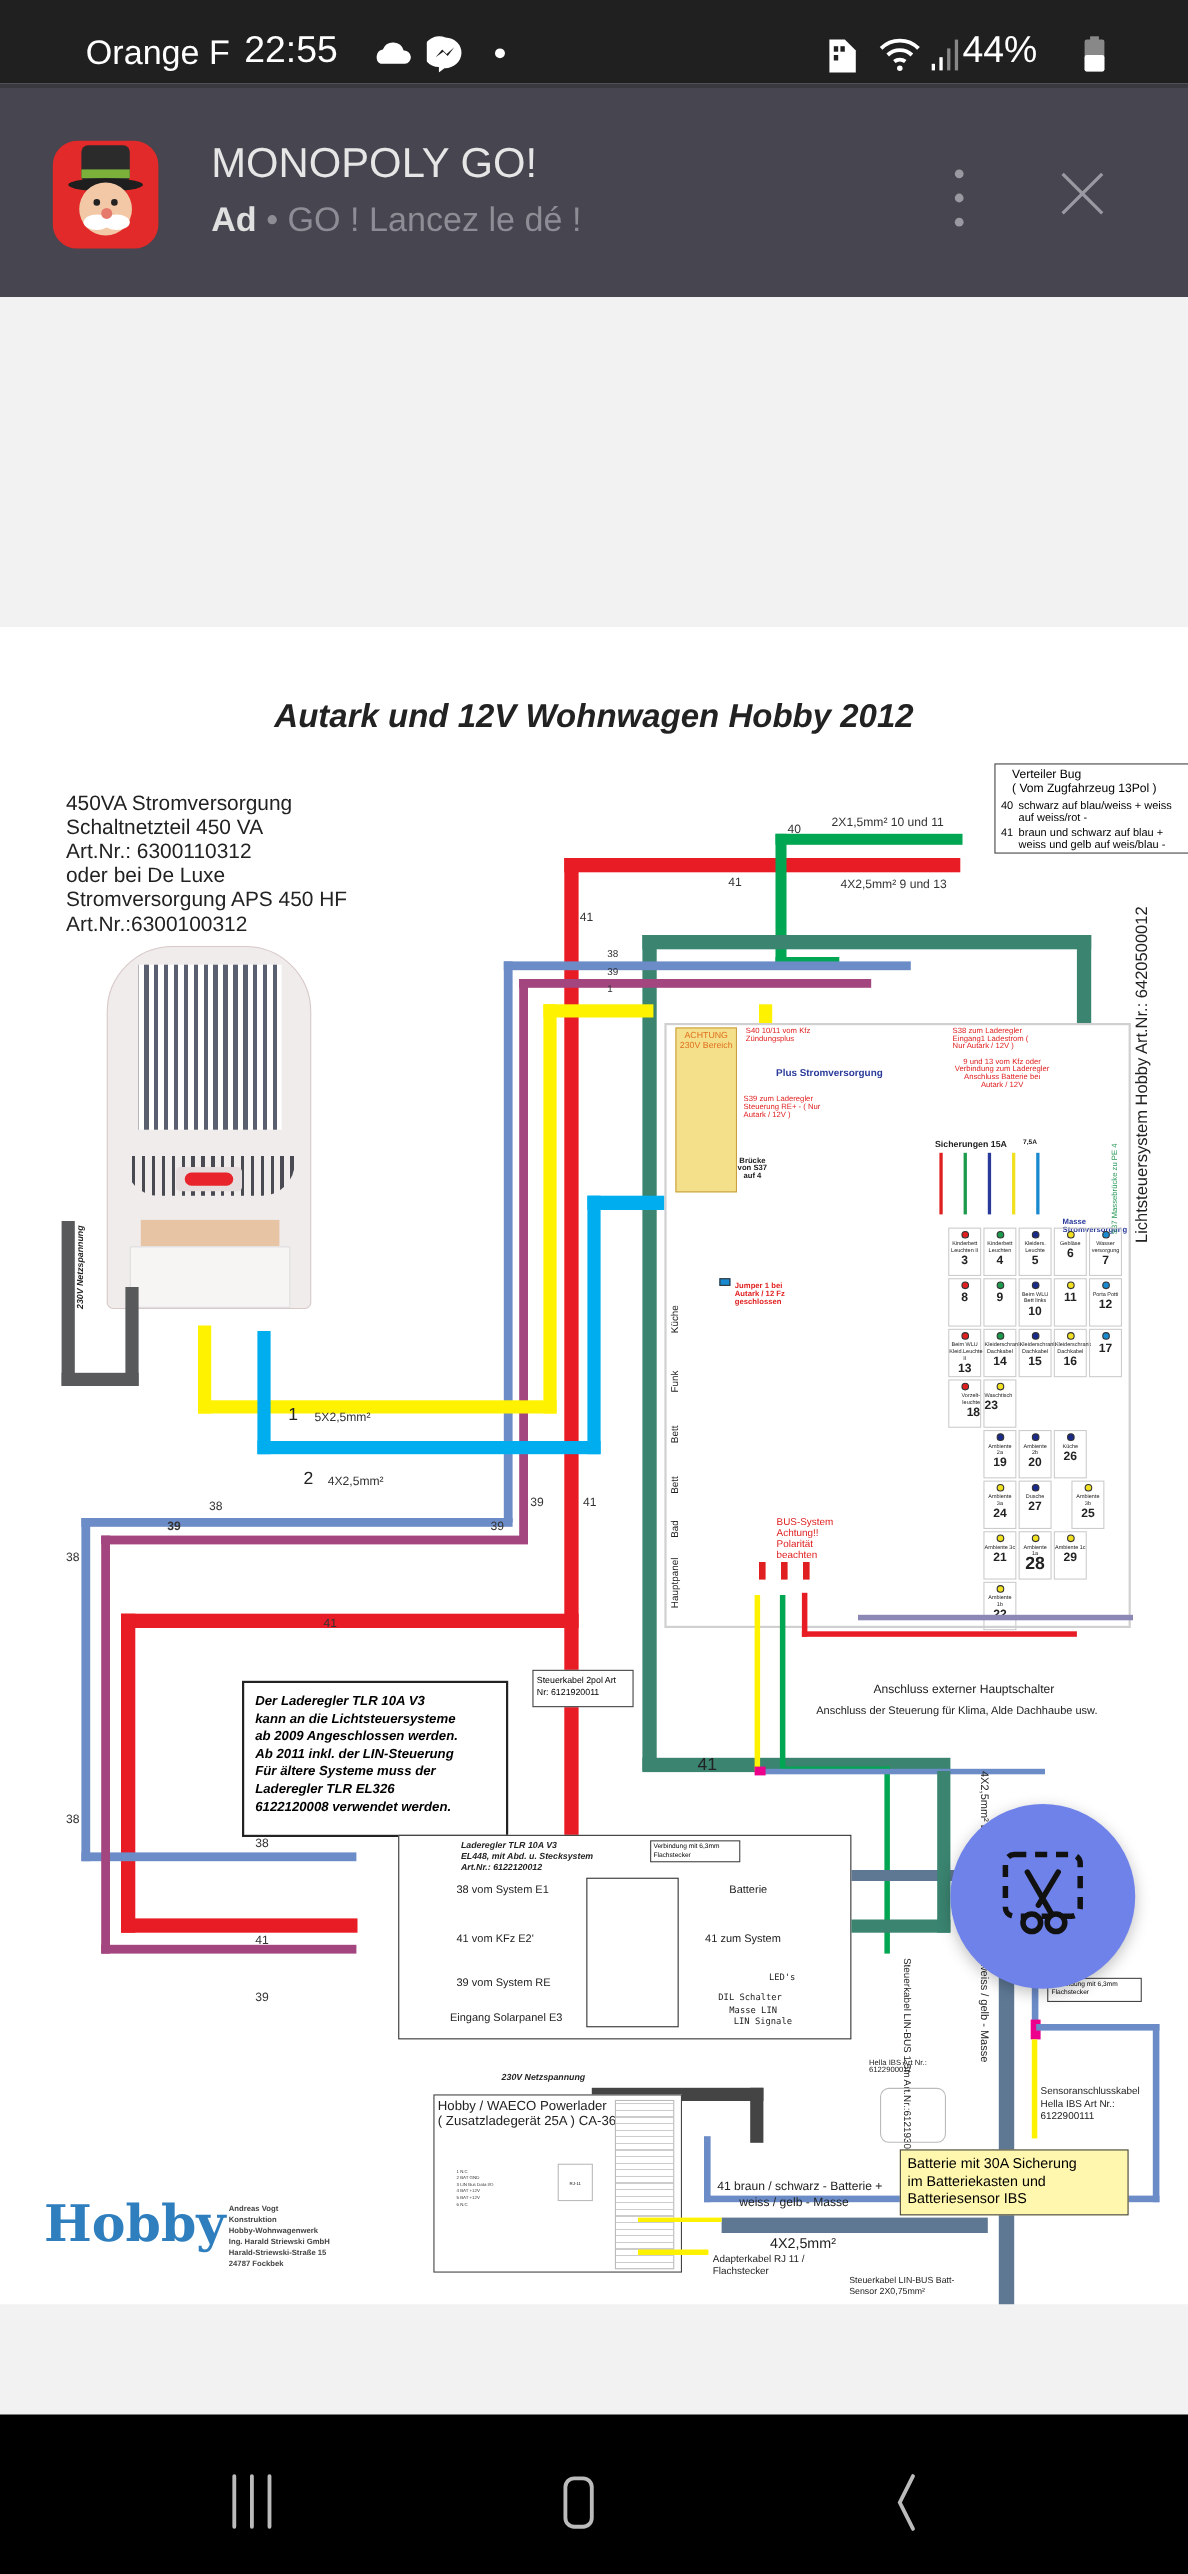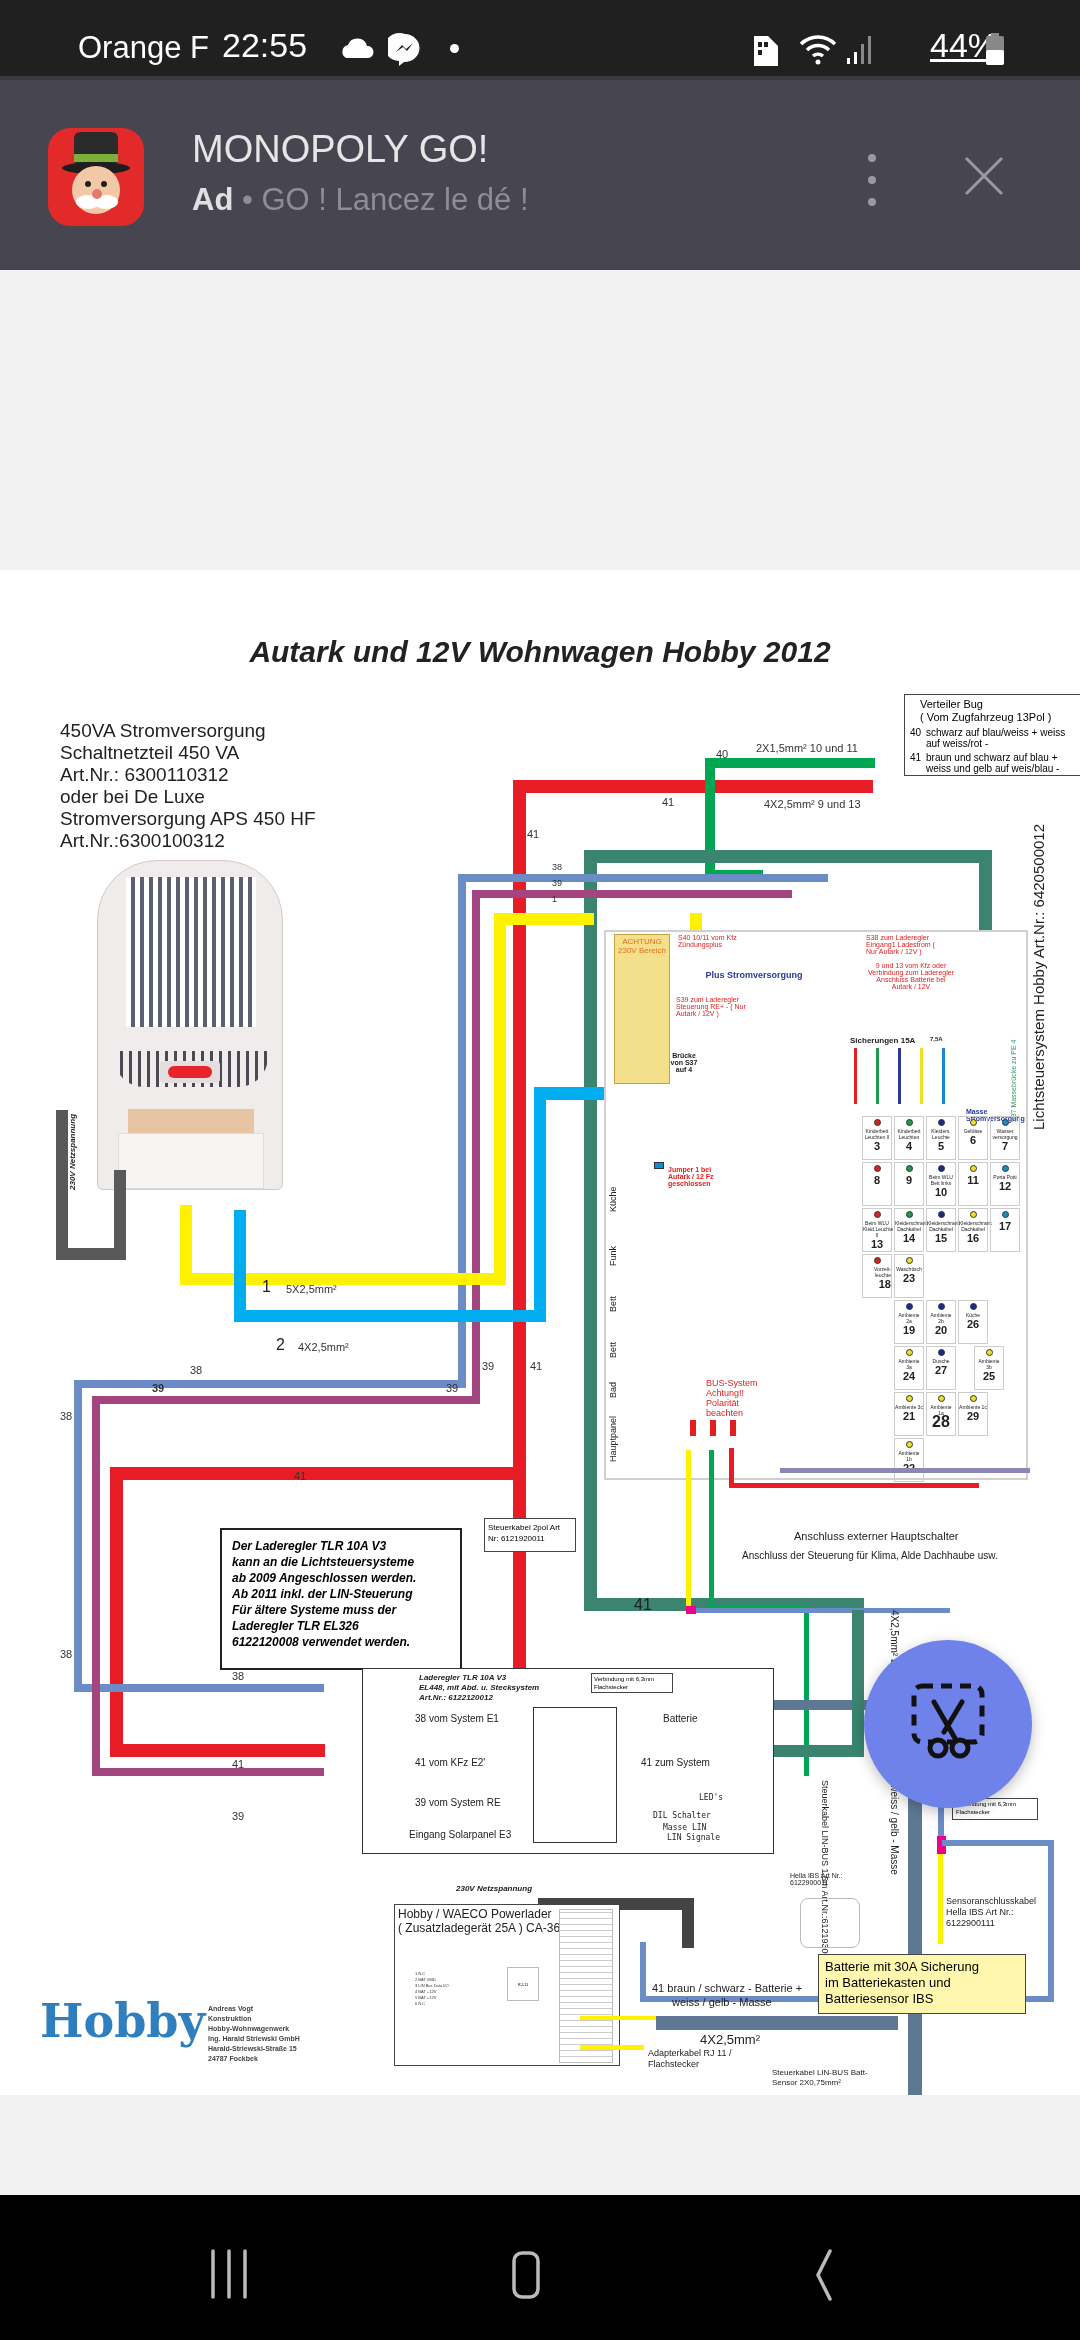--- a/index.html
+++ b/index.html
@@ -4,21 +4,21 @@
 <style>
   * { box-sizing: border-box; margin: 0; padding: 0; }
   html, body { width: 1080px; height: 2340px; overflow: hidden; background: #000; font-family: "Liberation Sans", sans-serif; }
   #screen { position: relative; width: 1080px; height: 2340px; background: #f2f2f2; }
 
   
   #status-bar { position: absolute; left: 0; top: 0; width: 1080px; height: 76px; background: #202020; color: #fff; }
   #status-bar .sb-text { position: absolute; top: 26px; font-size: 34px; }
   #carrier { left: 78px; font-size: 31px !important; top: 30px !important; }
   #clock { left: 222px; }
-  #battery-pct { left: 930px; text-decoration: underline; }
+  #battery-pct { left: 875px; }
 
   
   #ad-banner { position: absolute; left: 0; top: 76px; width: 1080px; height: 194px; background: #47454f; border-top: 4px solid #3a3940; }
   #ad-icon { position: absolute; left: 48px; top: 48px; width: 96px; height: 98px; border-radius: 22px; background: #e22a2a; overflow: hidden; }
   #ad-title { position: absolute; left: 192px; top: 48px; font-size: 38px; color: #e6e6e6; }
   #ad-sub { position: absolute; left: 192px; top: 102px; font-size: 31px; color: #8e8c94; }
   #ad-sub b { color: #e0e0e0; }
   #ad-menu { position: absolute; left: 860px; top: 70px; width: 24px; height: 70px; }
   #ad-close { position: absolute; left: 960px; top: 72px; width: 48px; height: 48px; }
 
@@ -320,21 +320,21 @@
           <div style="position: absolute; width: 30px; height: 44px; border: 1px solid rgb(204, 204, 204); font-size: 5px; text-align: center; line-height: 6px; color: rgb(34, 34, 34); left: 128px; top: 92px;">
             <div style="width: 7px; height: 7px; border-radius: 50%; margin: 2px auto; border: 1px solid rgb(51, 51, 51); background: rgb(26, 138, 208);"></div>
             <div></div>
             <div style="font-size: 11px; font-weight: bold; line-height: 12px;">17</div>
           </div>
           <div style="position: absolute; width: 30px; height: 44px; border: 1px solid rgb(204, 204, 204); font-size: 5px; text-align: right; line-height: 6px; color: rgb(34, 34, 34); left: 0px; top: 138px;">
             <div style="width: 7px; height: 7px; border-radius: 50%; margin: 2px auto; border: 1px solid rgb(51, 51, 51); background: rgb(224, 32, 32);"></div>
             <div>Vorzelt- leuchte</div>
             <div style="font-size: 11px; font-weight: bold; line-height: 12px;">18</div>
           </div>
-          <div style="position: absolute; width: 30px; height: 44px; border: 1px solid rgb(204, 204, 204); font-size: 5px; text-align: center; line-height: 6px; color: rgb(34, 34, 34); left: 32px; top: 138px;">
+          <div style="position: absolute; width: 30px; height: 44px; border: 1px solid rgb(204, 204, 204); font-size: 5px; text-align: left; line-height: 6px; color: rgb(34, 34, 34); left: 32px; top: 138px;">
             <div style="width: 7px; height: 7px; border-radius: 50%; margin: 2px auto; border: 1px solid rgb(51, 51, 51); background: rgb(240, 224, 32);"></div>
             <div>Waschtisch</div>
             <div style="font-size: 11px; font-weight: bold; line-height: 12px;">23</div>
           </div>
           <div style="position: absolute; width: 30px; height: 44px; border: 1px solid rgb(204, 204, 204); font-size: 5px; text-align: center; line-height: 6px; color: rgb(34, 34, 34); left: 32px; top: 184px;">
             <div style="width: 7px; height: 7px; border-radius: 50%; margin: 2px auto; border: 1px solid rgb(51, 51, 51); background: rgb(26, 42, 138);"></div>
             <div>Ambiente 2a</div>
             <div style="font-size: 11px; font-weight: bold; line-height: 12px;">19</div>
           </div>
           <div style="position: absolute; width: 30px; height: 44px; border: 1px solid rgb(204, 204, 204); font-size: 5px; text-align: center; line-height: 6px; color: rgb(34, 34, 34); left: 64px; top: 184px;">

